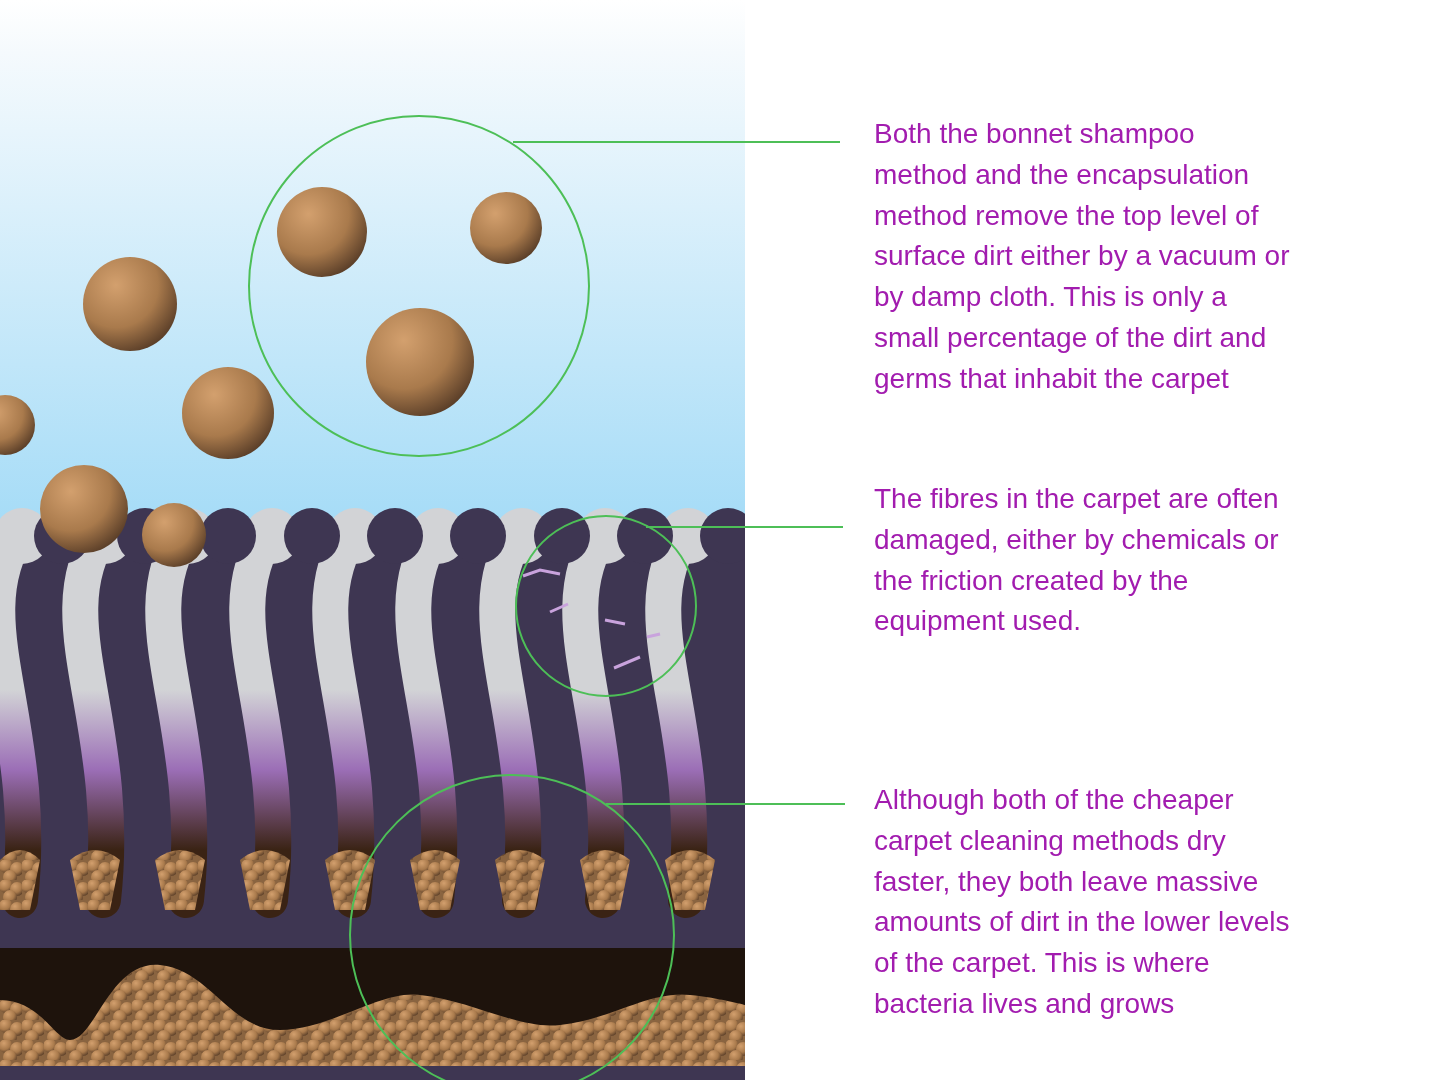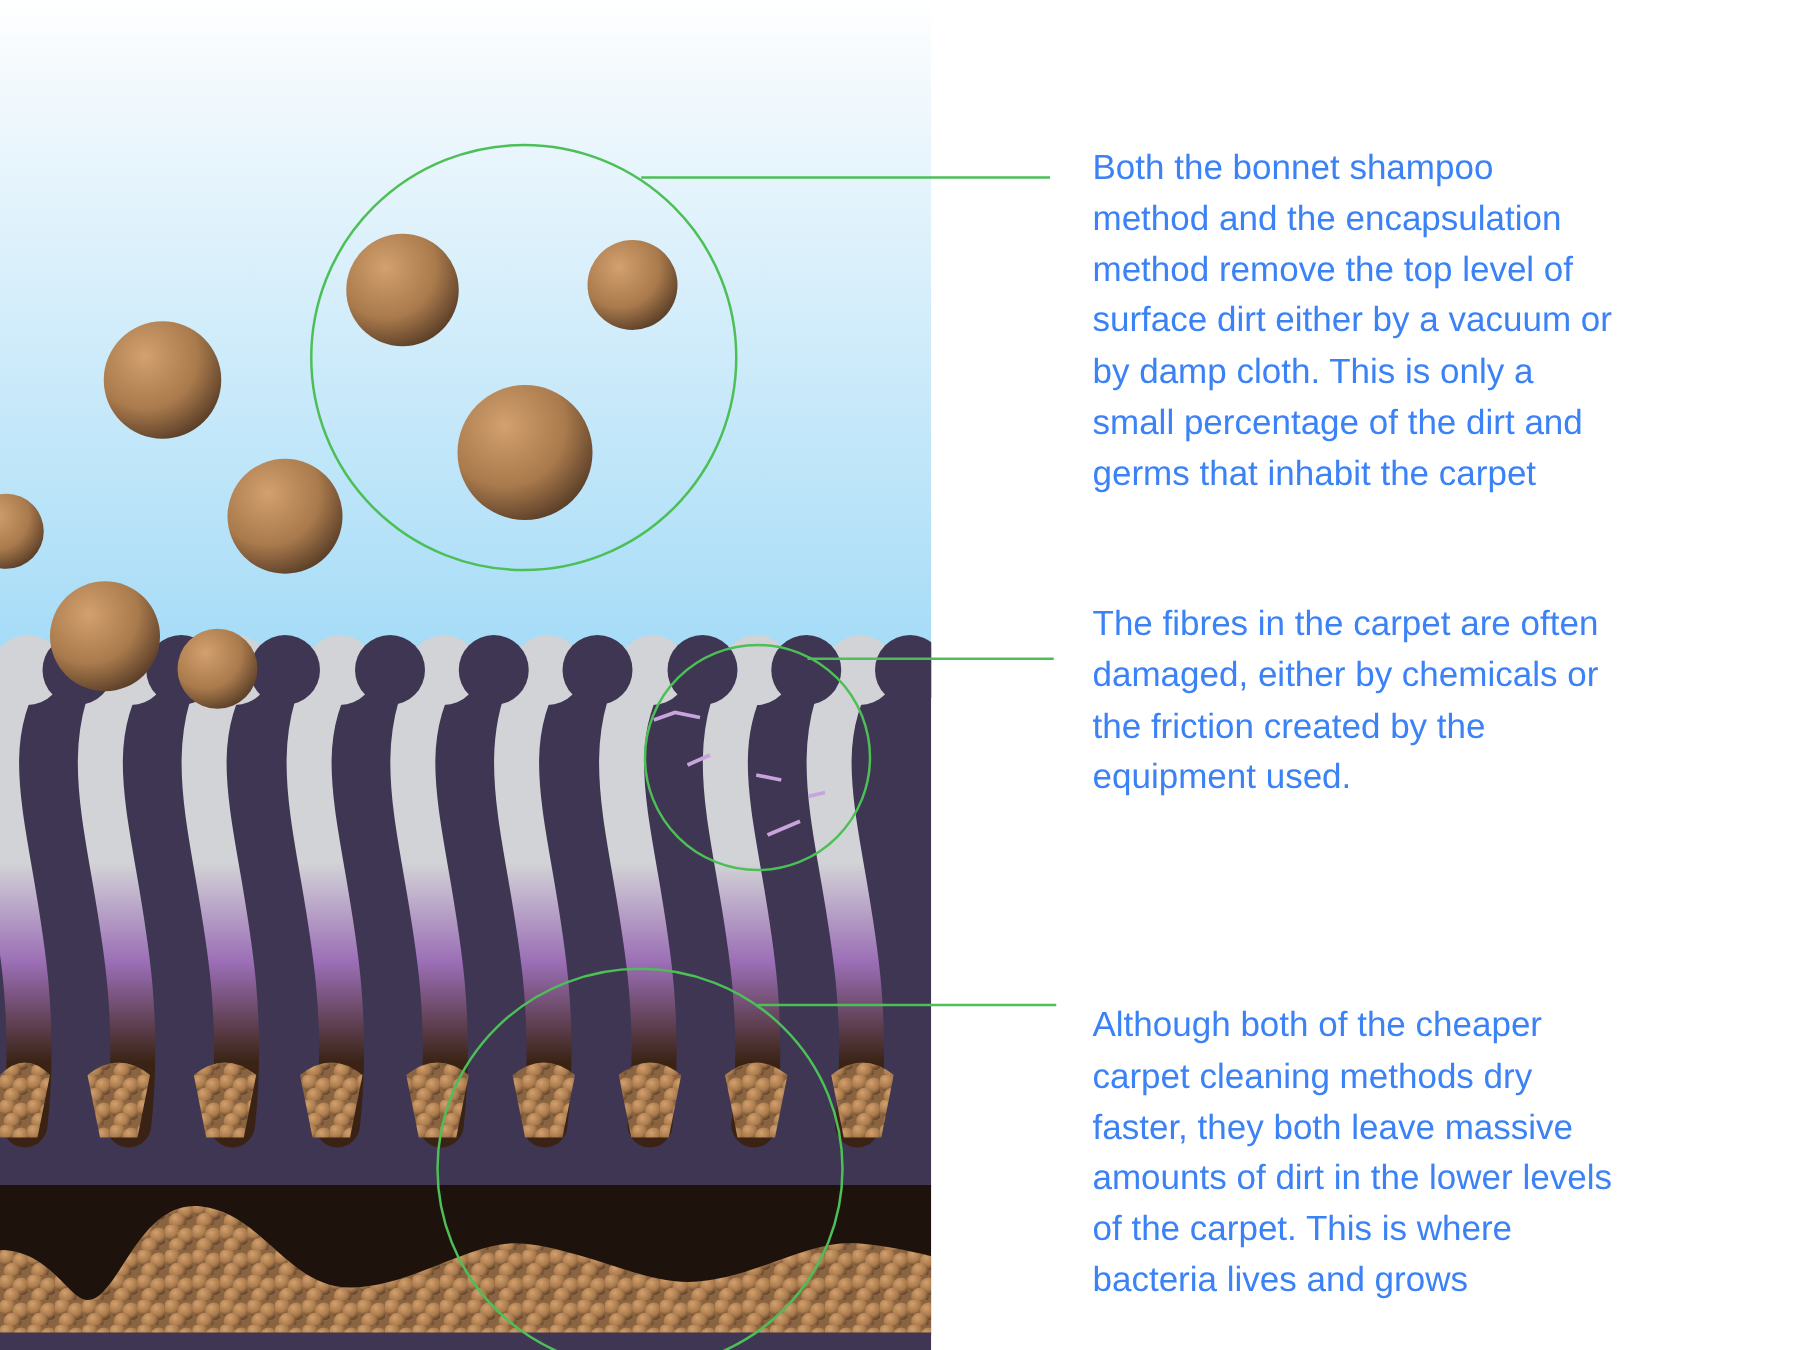--- a/index.html
+++ b/index.html
@@ -3,21 +3,21 @@
 <meta charset="utf-8">
 <style>
   html, body { margin: 0; padding: 0; background: #ffffff; }
   body { width: 1440px; height: 1080px; position: relative; overflow: hidden; }
   .illustration { position: absolute; left: 0; top: 0; width: 745px; height: 1080px; }
   .illustration svg { display: block; }
   .leader { position: absolute; }
   .callout {
     position: absolute; left: 874px; width: 520px;
     font-family: "Liberation Sans", sans-serif;
-    font-size: 28px; line-height: 40.8px; color: #3b82f6;
+    font-size: 28px; line-height: 40.8px; color: #a21caf;
     white-space: pre-line;
   }
 </style>
 </head>
 <body>
 
 <div class="illustration">
 <svg width="745" height="1080" viewBox="0 0 745 1080" xmlns="http://www.w3.org/2000/svg">
   <defs>
     <linearGradient id="sky" x1="0" y1="0" x2="0" y2="1">
@@ -140,18 +140,18 @@
 method and the encapsulation
 method remove the top level of
 surface dirt either by a vacuum or
 by damp cloth.  This is only a
 small percentage of the dirt and
 germs that inhabit the carpet</div>
 <div class="callout" style="top:479px;">The fibres in the carpet are often
 damaged, either by chemicals or
 the friction created by the
 equipment used.</div>
-<div class="callout" style="top:780px;margin-top:20px;">Although both of the cheaper
+<div class="callout" style="top:780px;">Although both of the cheaper
 carpet cleaning methods dry
 faster, they both leave massive
 amounts of dirt in the lower levels
 of the carpet.  This is where
 bacteria lives and grows</div>
 
 </body></html>

